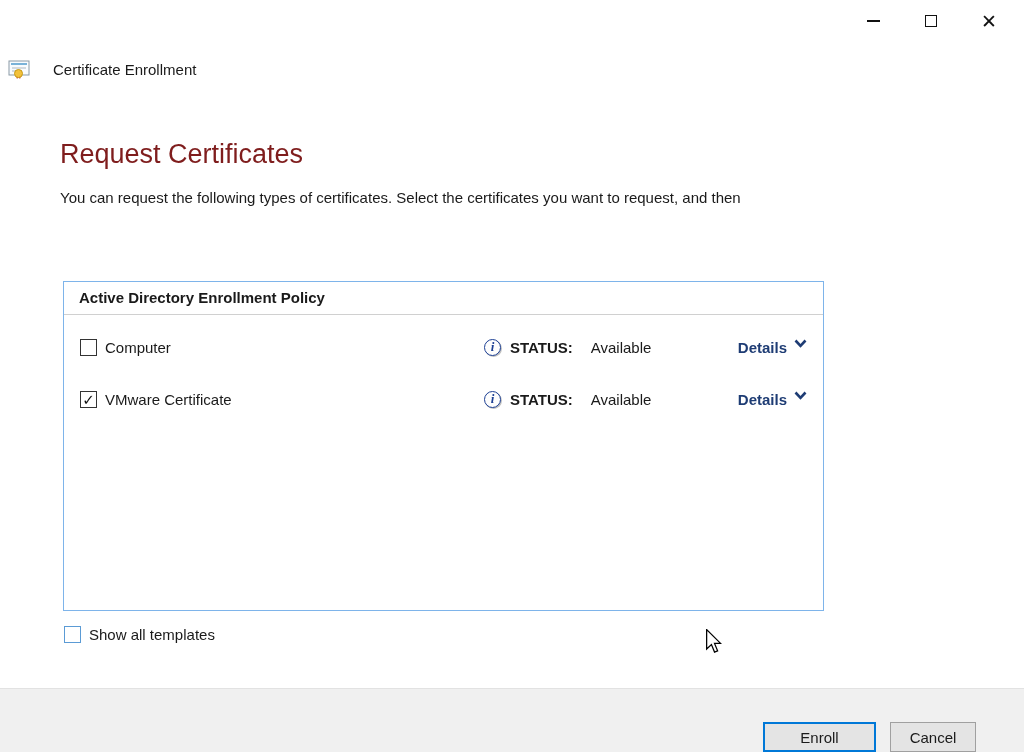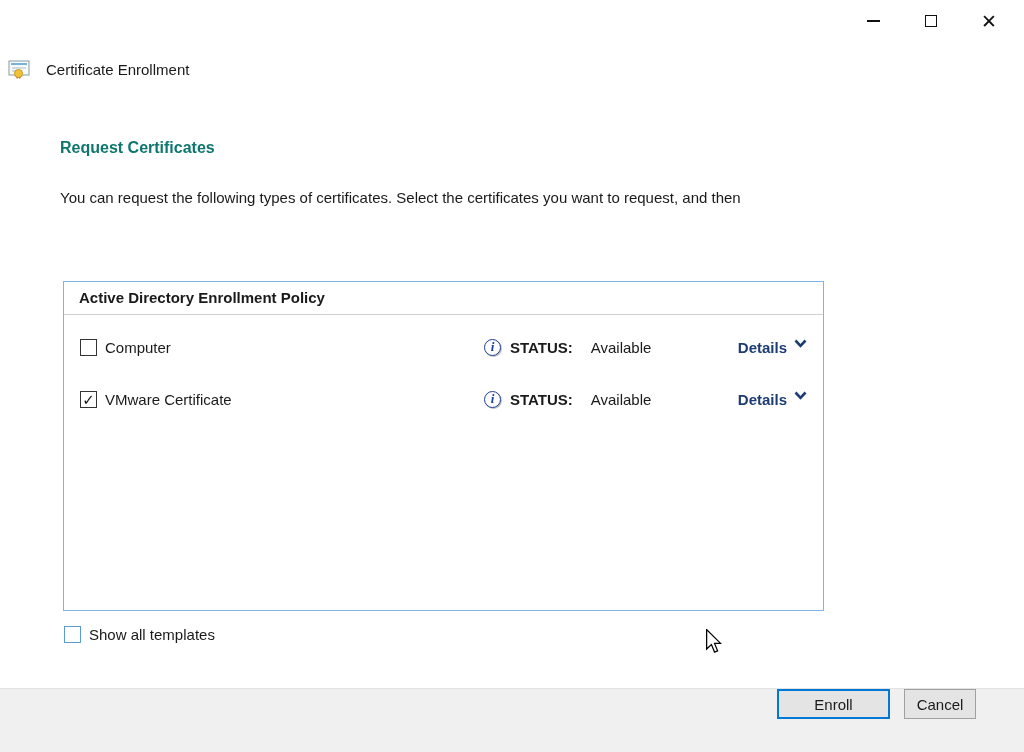--- a/index.html
+++ b/index.html
@@ -28,28 +28,28 @@
     background: transparent; border: none;
     color: #111; cursor: default;
   }
   .glyph-min { display:block; width:13px; height:2px; background:#111; }
   .glyph-max { display:block; width:12px; height:12px; border:1.5px solid #111; background:transparent; }
   .glyph-close { font-size: 19px; font-weight: 400; line-height: 1; }
 
   
   .app-header {
     position: absolute; top: 58px; left: 8px;
-    display: flex; align-items: center; gap: 16px;
+    display: flex; align-items: center; gap: 23px;
   }
   .app-title { font-size: 15px; color: #1a1a1a; }
 
   
   .heading {
     position: absolute; top: 139px; left: 60px;
-    font-size: 16px; font-weight: 700; color: #0f766e;
+    font-size: 27px; font-weight: 400; color: #7f1d1d;
   }
   .description {
     position: absolute; top: 186px; left: 60px; width: 910px;
     line-height: 23px;
   }
 
   .policy-box {
     position: absolute; top: 281px; left: 63px;
     width: 761px; height: 330px;
     border: 1px solid #7eb4ea;
@@ -102,36 +102,36 @@
     display: flex; align-items: center; gap: 8px;
   }
   .show-all .checkbox { border: 1px solid #5b9bd5; }
 
   
   .footer {
     position: absolute; left: 0; bottom: 0;
     width: 1024px; height: 64px;
     background: #f0f0f0;
     border-top: 1px solid #e2e2e2;
-    display: flex; align-items: flex-start; justify-content: flex-end;
+    display: flex; align-items: flex-end; justify-content: flex-end;
     gap: 14px; padding-right: 48px;
   }
   .btn {
     height: 30px;
     background: #e4e4e4;
     border: 1px solid #a0a0a0;
     font-family: inherit; font-size: 15px; color: #1a1a1a;
     cursor: default;
   }
   .btn-enroll {
     width: 113px;
     border: 1px solid #0078d7;
     box-shadow: inset 0 0 0 1px #0078d7;
   }
-  .btn-cancel { width: 72px; }
+  .btn-cancel { width: 86px; }
 
   
   .cursor { position: absolute; top: 629px; left: 705px; }
 </style>
 </head>
 <body>
 
 <div class="window">
 
   <div class="win-controls">

